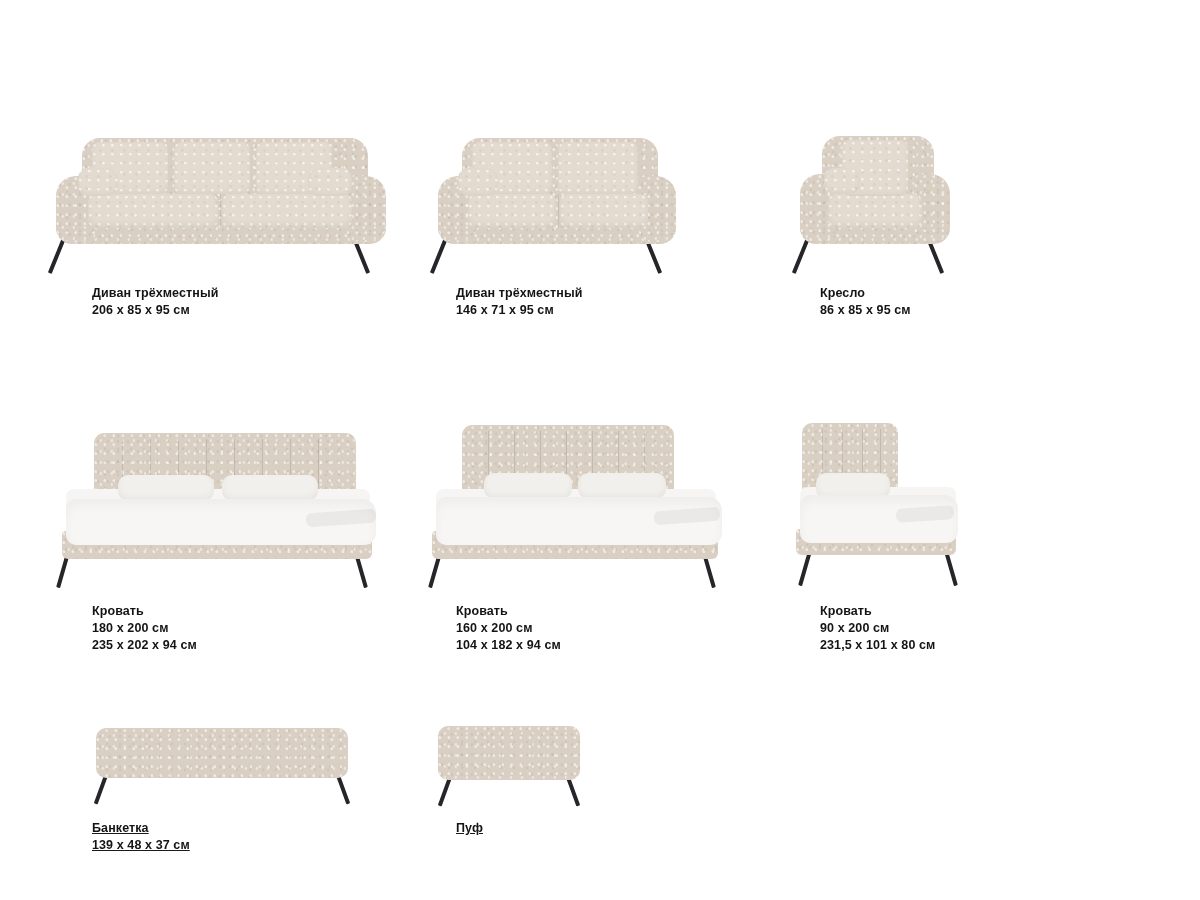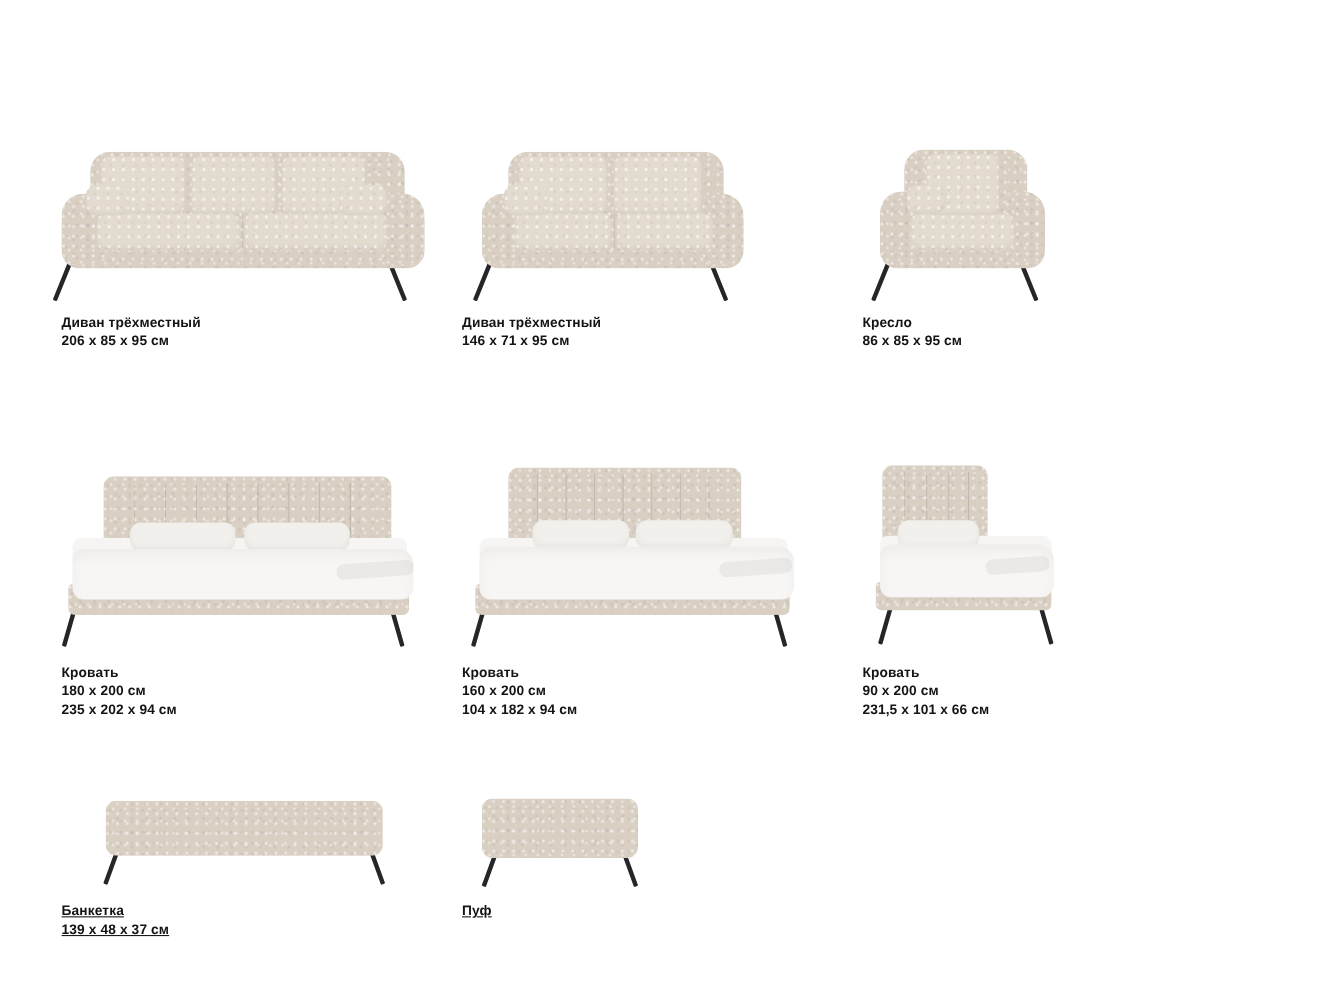--- a/index.html
+++ b/index.html
@@ -46,20 +46,21 @@
   .figure {
     position: relative;
     width: 350px;
   }
   .caption {
     font-size: 12.5px;
     font-weight: bold;
     color: #141414;
     line-height: 17px;
     letter-spacing: 0.1px;
+    margin-left: 36px;
   }
   .caption .dims {
     font-weight: bold;
   }
 
   
   .leg {
     position: absolute;
     background: #26262a;
     border-radius: 1px;
@@ -319,21 +320,21 @@
             <div class="frame fabric" style="left:0;top:126px;width:160px;height:26px;"></div>
             <div class="mattress bedding" style="left:4px;top:84px;width:156px;height:52px;"></div>
             <div class="pillow-w" style="left:20px;top:70px;width:74px;height:26px;"></div>
             <div class="duvet" style="left:4px;top:92px;width:158px;height:48px;"></div>
             <div class="shade" style="left:100px;top:104px;width:58px;height:14px;transform:rotate(-4deg);"></div>
           </div>
         </div>
         <div class="caption">
           <div>Кровать</div>
           <div class="dims">90 x 200 см</div>
-          <div class="dims">231,5 x 101 x 66 см</div>
+          <div class="dims">231,5 x 101 x 80 см</div>
         </div>
       </div>
     </div>
 
     <div style="height:72px;"></div>
 
     <div class="row" style="height:150px;text-decoration:underline;">
 
       <div class="cell">
         <div class="figure" style="height:110px;">

